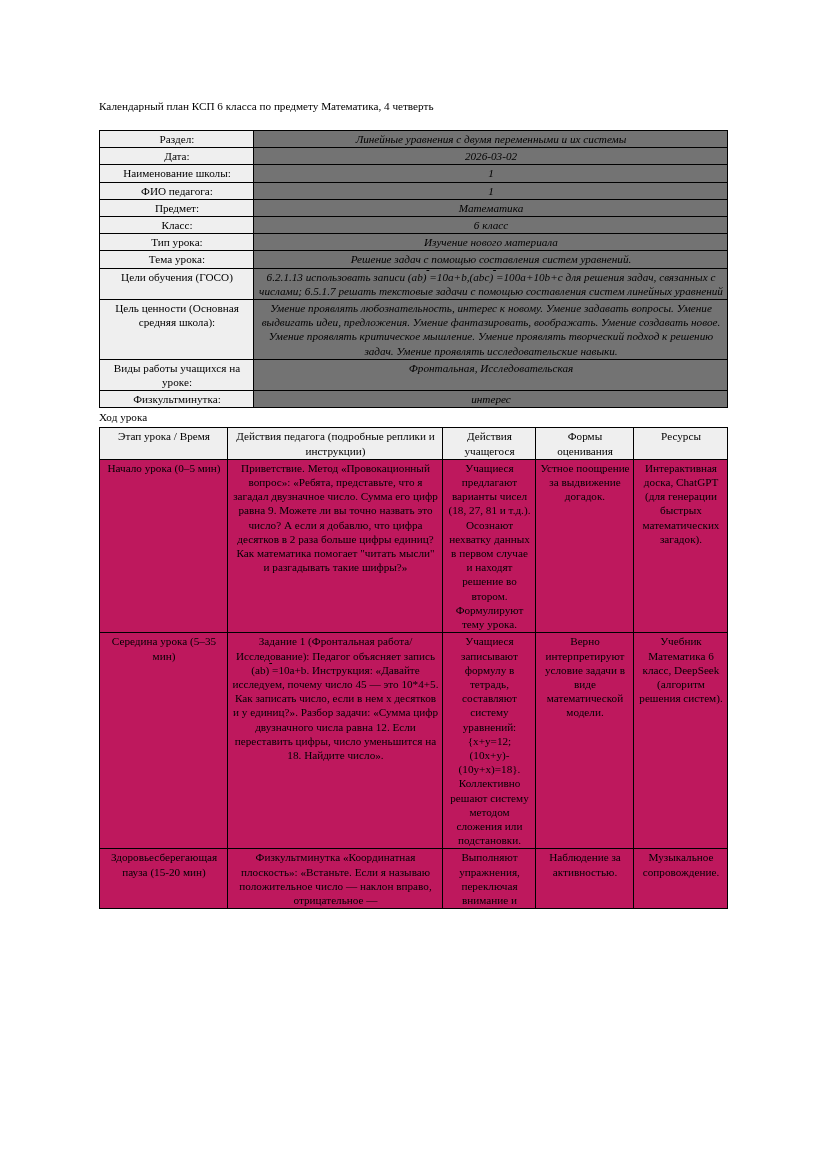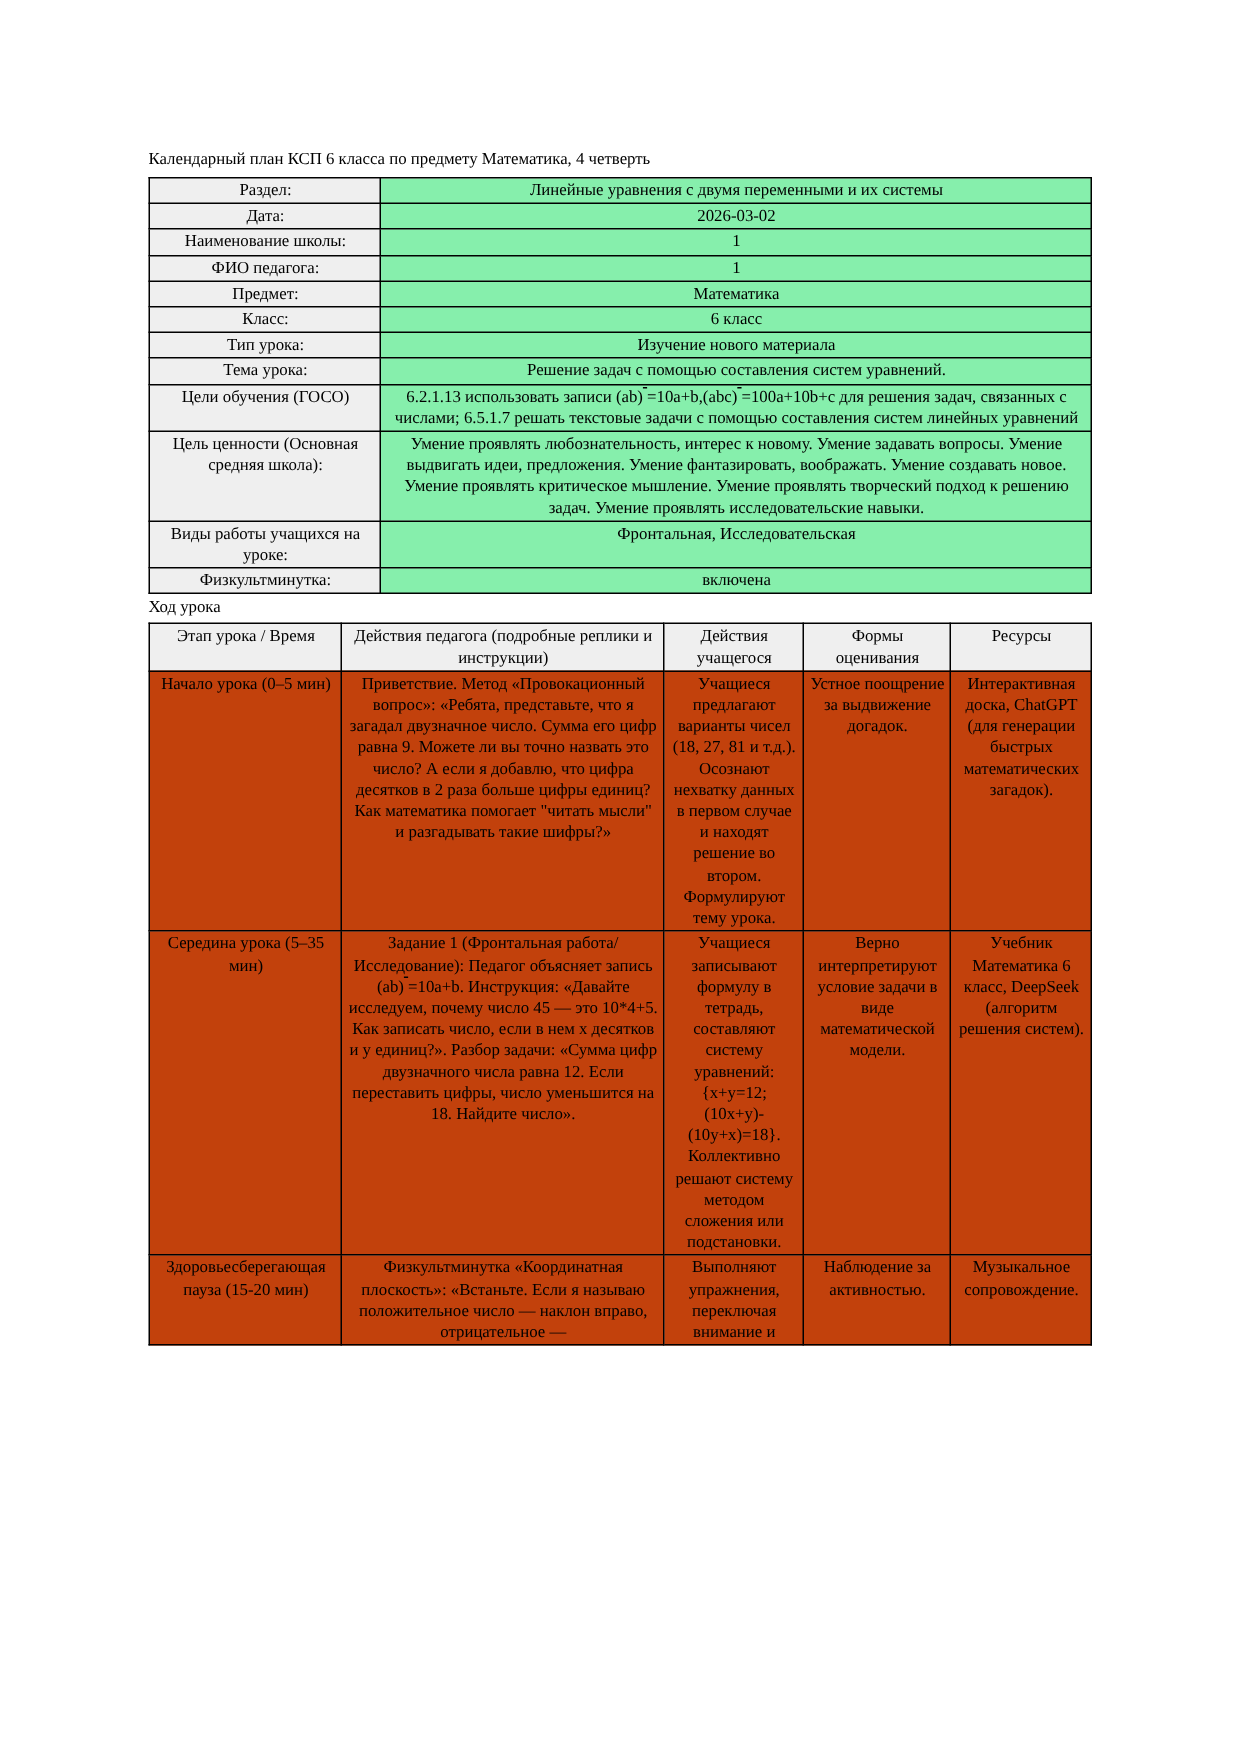--- a/index.html
+++ b/index.html
@@ -26,21 +26,21 @@
   }
   .content {
     position: absolute;
     left: 99px;
     top: 99px;
     width: 628px;
   }
   .doc-title {
     font-size: 11.2px;
     line-height: 15px;
-    margin: 0 0 4px 0;
+    margin: 0 0 16px 0;
     white-space: nowrap;
   }
   .section-label {
     font-size: 11.2px;
     line-height: 14px;
     margin: 2px 0 3px 0;
   }
 
   table {
     border-collapse: collapse;
@@ -60,34 +60,35 @@
     hyphens: none;
   }
 
   
   .info-table col.c1 { width: 154px; }
   .info-table col.c2 { width: 474px; }
   .info-table td.label {
     background: #efefef;
   }
   .info-table td.value {
-    background: #86efac;
+    background: #737373;
+    font-style: italic;
   }
 
   
   .flow-table col.f1 { width: 128px; }
   .flow-table col.f2 { width: 215px; }
   .flow-table col.f3 { width: 93px; }
   .flow-table col.f4 { width: 98px; }
   .flow-table col.f5 { width: 94px; }
   .flow-table thead td {
     background: #efefef;
   }
   .flow-table tbody td {
-    background: #c2410c;
+    background: #be185d;
   }
   .overline {
     text-decoration: overline;
   }
   .nowrap-cell {
     word-break: break-word;
   }
 </style>
 </head>
 <body>
@@ -142,21 +143,21 @@
         <tr>
           <td class="label">Цель ценности (Основная средняя школа):</td>
           <td class="value">Умение проявлять любознательность, интерес к новому. Умение задавать вопросы. Умение выдвигать идеи, предложения. Умение фантазировать, воображать. Умение создавать новое. Умение проявлять критическое мышление. Умение проявлять творческий подход к решению задач. Умение проявлять исследовательские навыки.</td>
         </tr>
         <tr>
           <td class="label">Виды работы учащихся на уроке:</td>
           <td class="value">Фронтальная, Исследовательская</td>
         </tr>
         <tr>
           <td class="label">Физкультминутка:</td>
-          <td class="value">включена</td>
+          <td class="value">интерес</td>
         </tr>
       </tbody>
     </table>
 
     <p class="section-label">Ход урока</p>
 
     <table class="flow-table">
       <colgroup>
           <col class="f1">
           <col class="f2">

